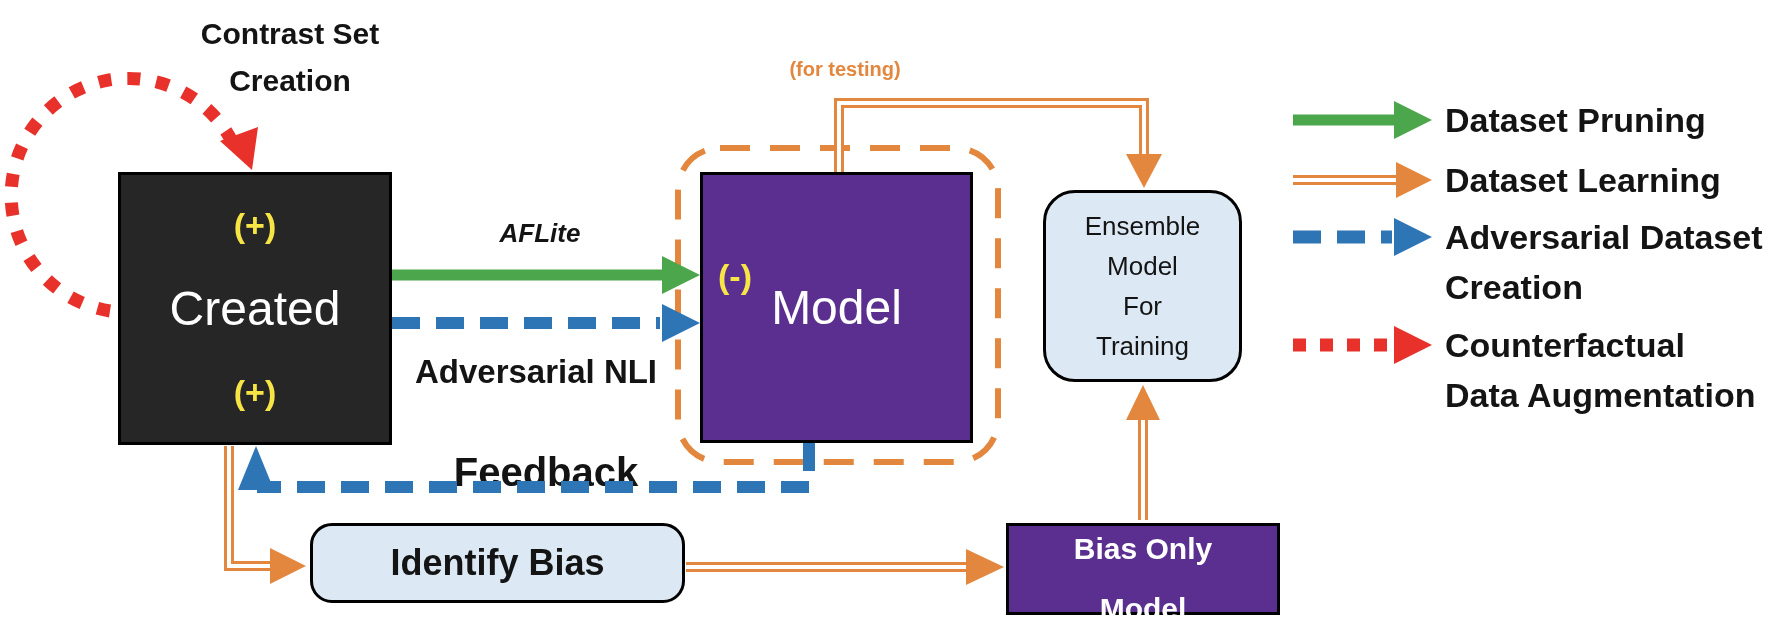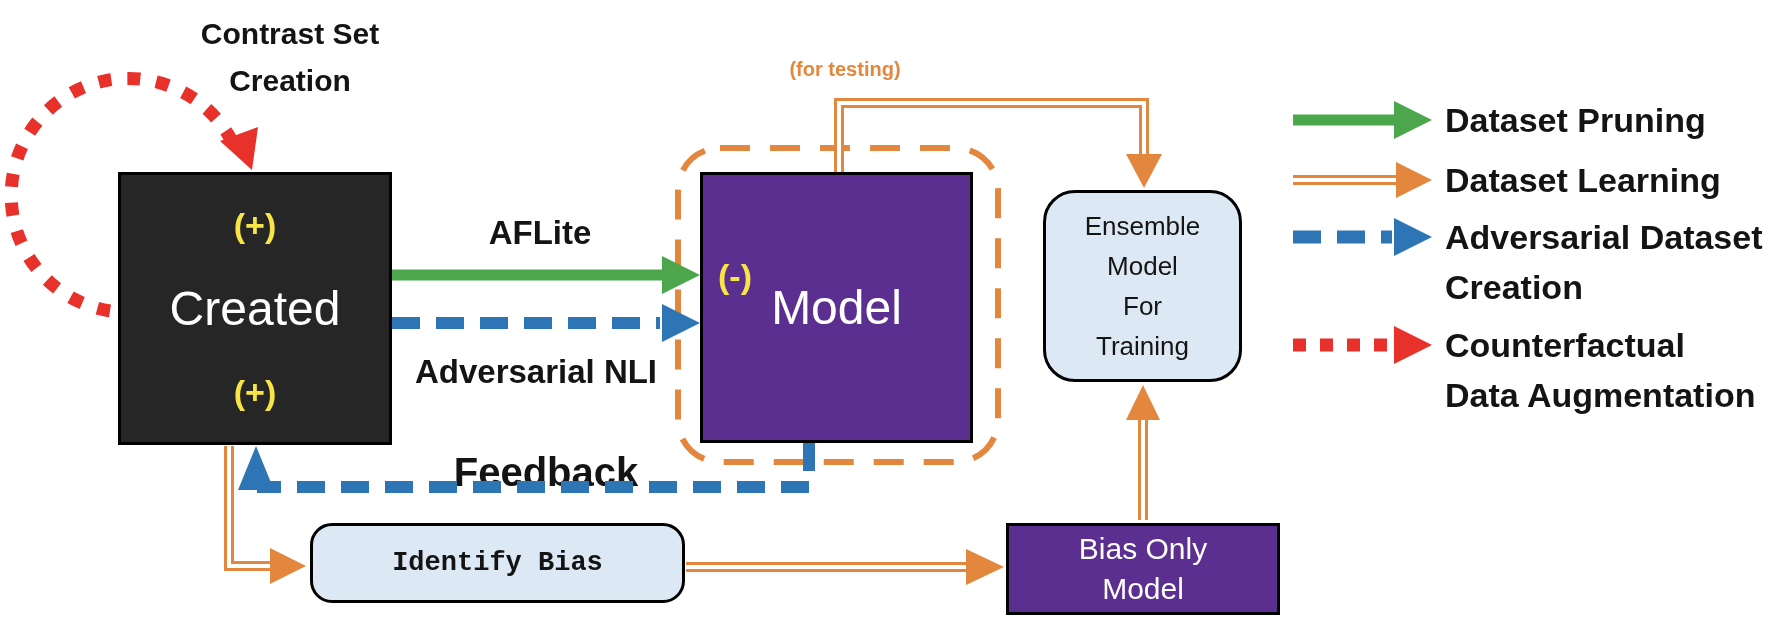--- a/index.html
+++ b/index.html
@@ -17,29 +17,29 @@
   .big-white { color:#fff; font-size:48px; line-height:66px; font-weight:400; }
   #model-box { left:700px; top:172px; width:273px; height:271px;
     background:var(--purple); justify-content:center; }
   .model-sign { position:absolute; left:10px; top:82px; width:44px; text-align:center;
     color:var(--yellow); font-size:34px; font-weight:600; }
   #ensemble-box { left:1043px; top:190px; width:199px; height:192px;
     background:var(--light-blue-box); border-radius:32px; justify-content:center; }
   .ens-line { font-size:26px; line-height:40px; color:var(--label-text); font-weight:400; }
   #identify-bias-box { left:310px; top:523px; width:375px; height:80px;
     background:var(--light-blue-box); border-radius:22px; justify-content:center; }
-  .idb-label { font-size:27px; color:var(--label-text); font-weight:600;font-family:Liberation Mono, monospace; }
+  .idb-label { font-size:36px; color:var(--label-text); font-weight:600; }
   #bias-only-box { left:1006px; top:523px; width:274px; height:92px;
     background:var(--purple); justify-content:center; }
-  .bias-line { font-size:30px; line-height:40px; color:#fff; font-weight:400; }
+  .bias-line { font-size:30px; line-height:40px; color:#fff; font-weight:700;margin-top:20px; }
   .lbl { position:absolute; font-weight:600; color:var(--label-text); text-align:center; }
   #contrast-label { left:145px; top:10px; width:290px; font-size:30px; line-height:47px; }
   #for-testing-label { left:730px; top:50px; width:230px; font-size:20px; line-height:38px;
     color:var(--orange); font-weight:700; }
-  #aflite-label { left:440px; top:213px; width:200px; font-size:33px; line-height:40px; }
+  #aflite-label { left:440px; top:213px; width:200px; font-size:26px; line-height:40px;font-style:italic; }
   #adv-nli-label { left:386px; top:352px; width:300px; font-size:33px; line-height:40px; }
   #feedback-label { left:446px; top:452px; width:200px; font-size:40px; line-height:40px; }
   .legend-label { position:absolute; left:1445px; font-size:34px; line-height:50px;
     font-weight:600; color:var(--label-text); text-align:left; white-space:nowrap; }
   #legend-lbl-0 { top:95px; }
   #legend-lbl-1 { top:155px; }
   #legend-lbl-2 { top:212px; }
   #legend-lbl-3 { top:320px; }
   svg.arrow-layer { position:absolute; left:0; top:0; z-index:5; }
   .s-green { stroke:var(--green); } .f-green { fill:var(--green); }

